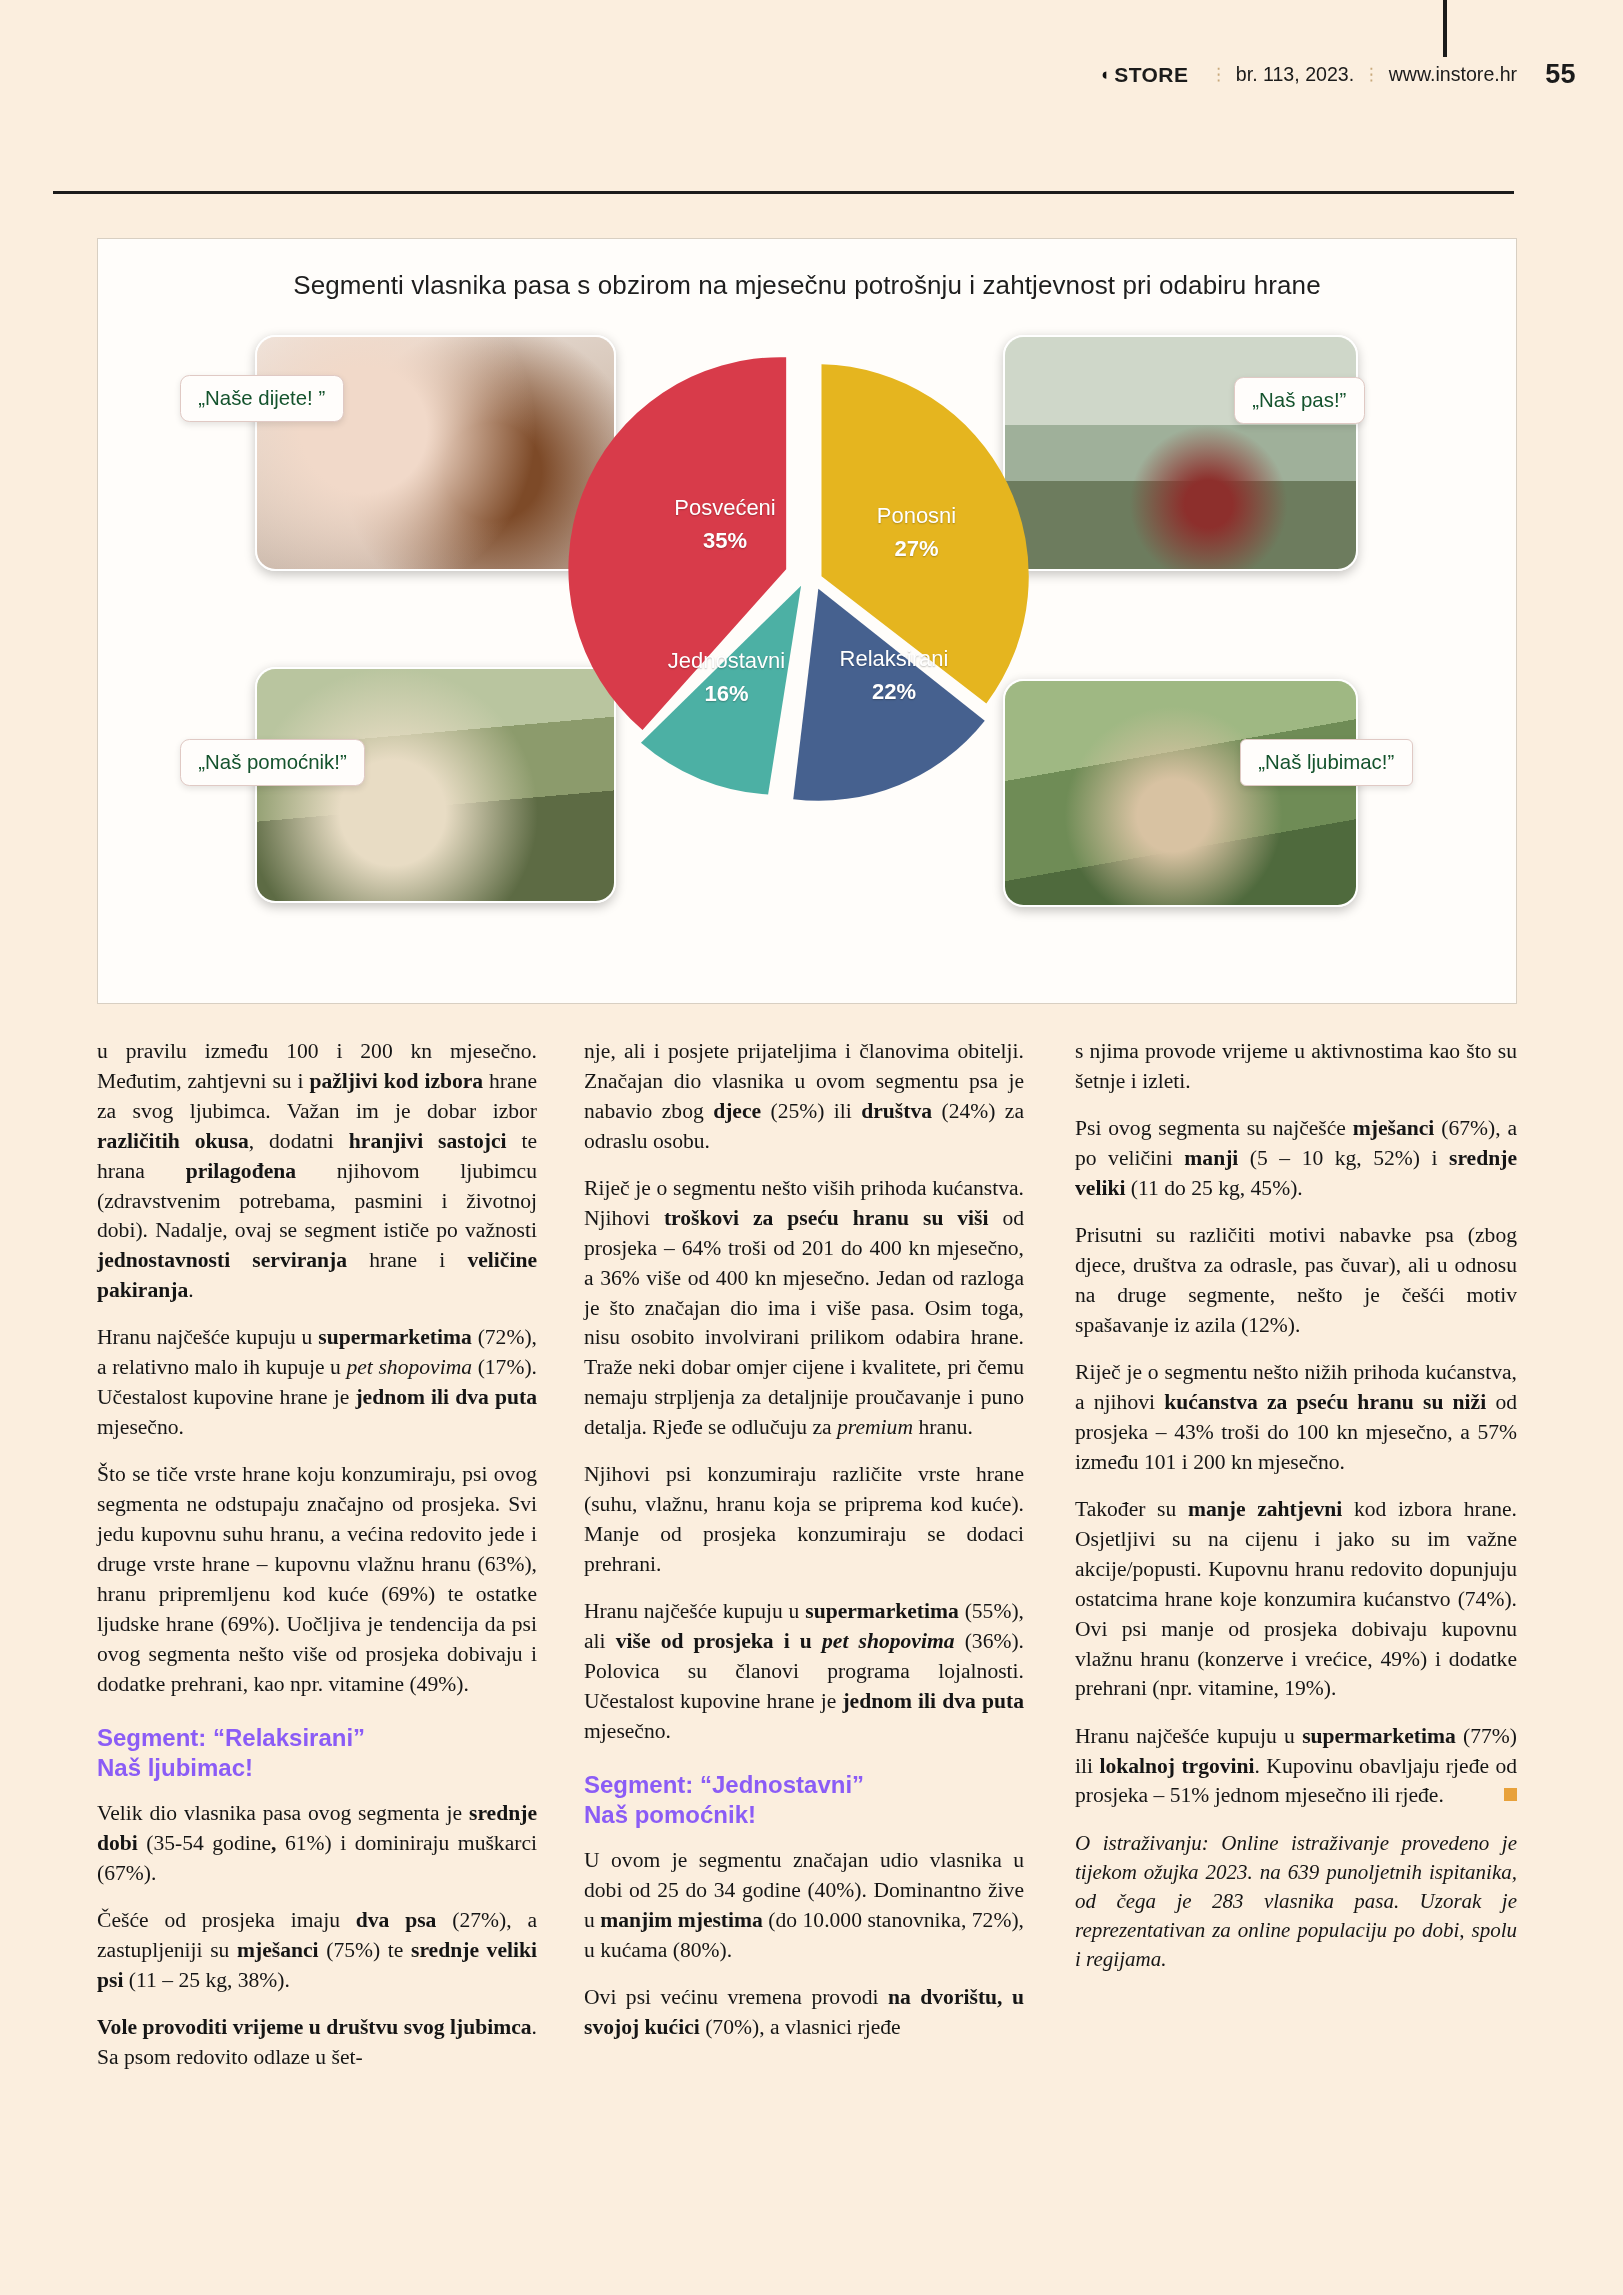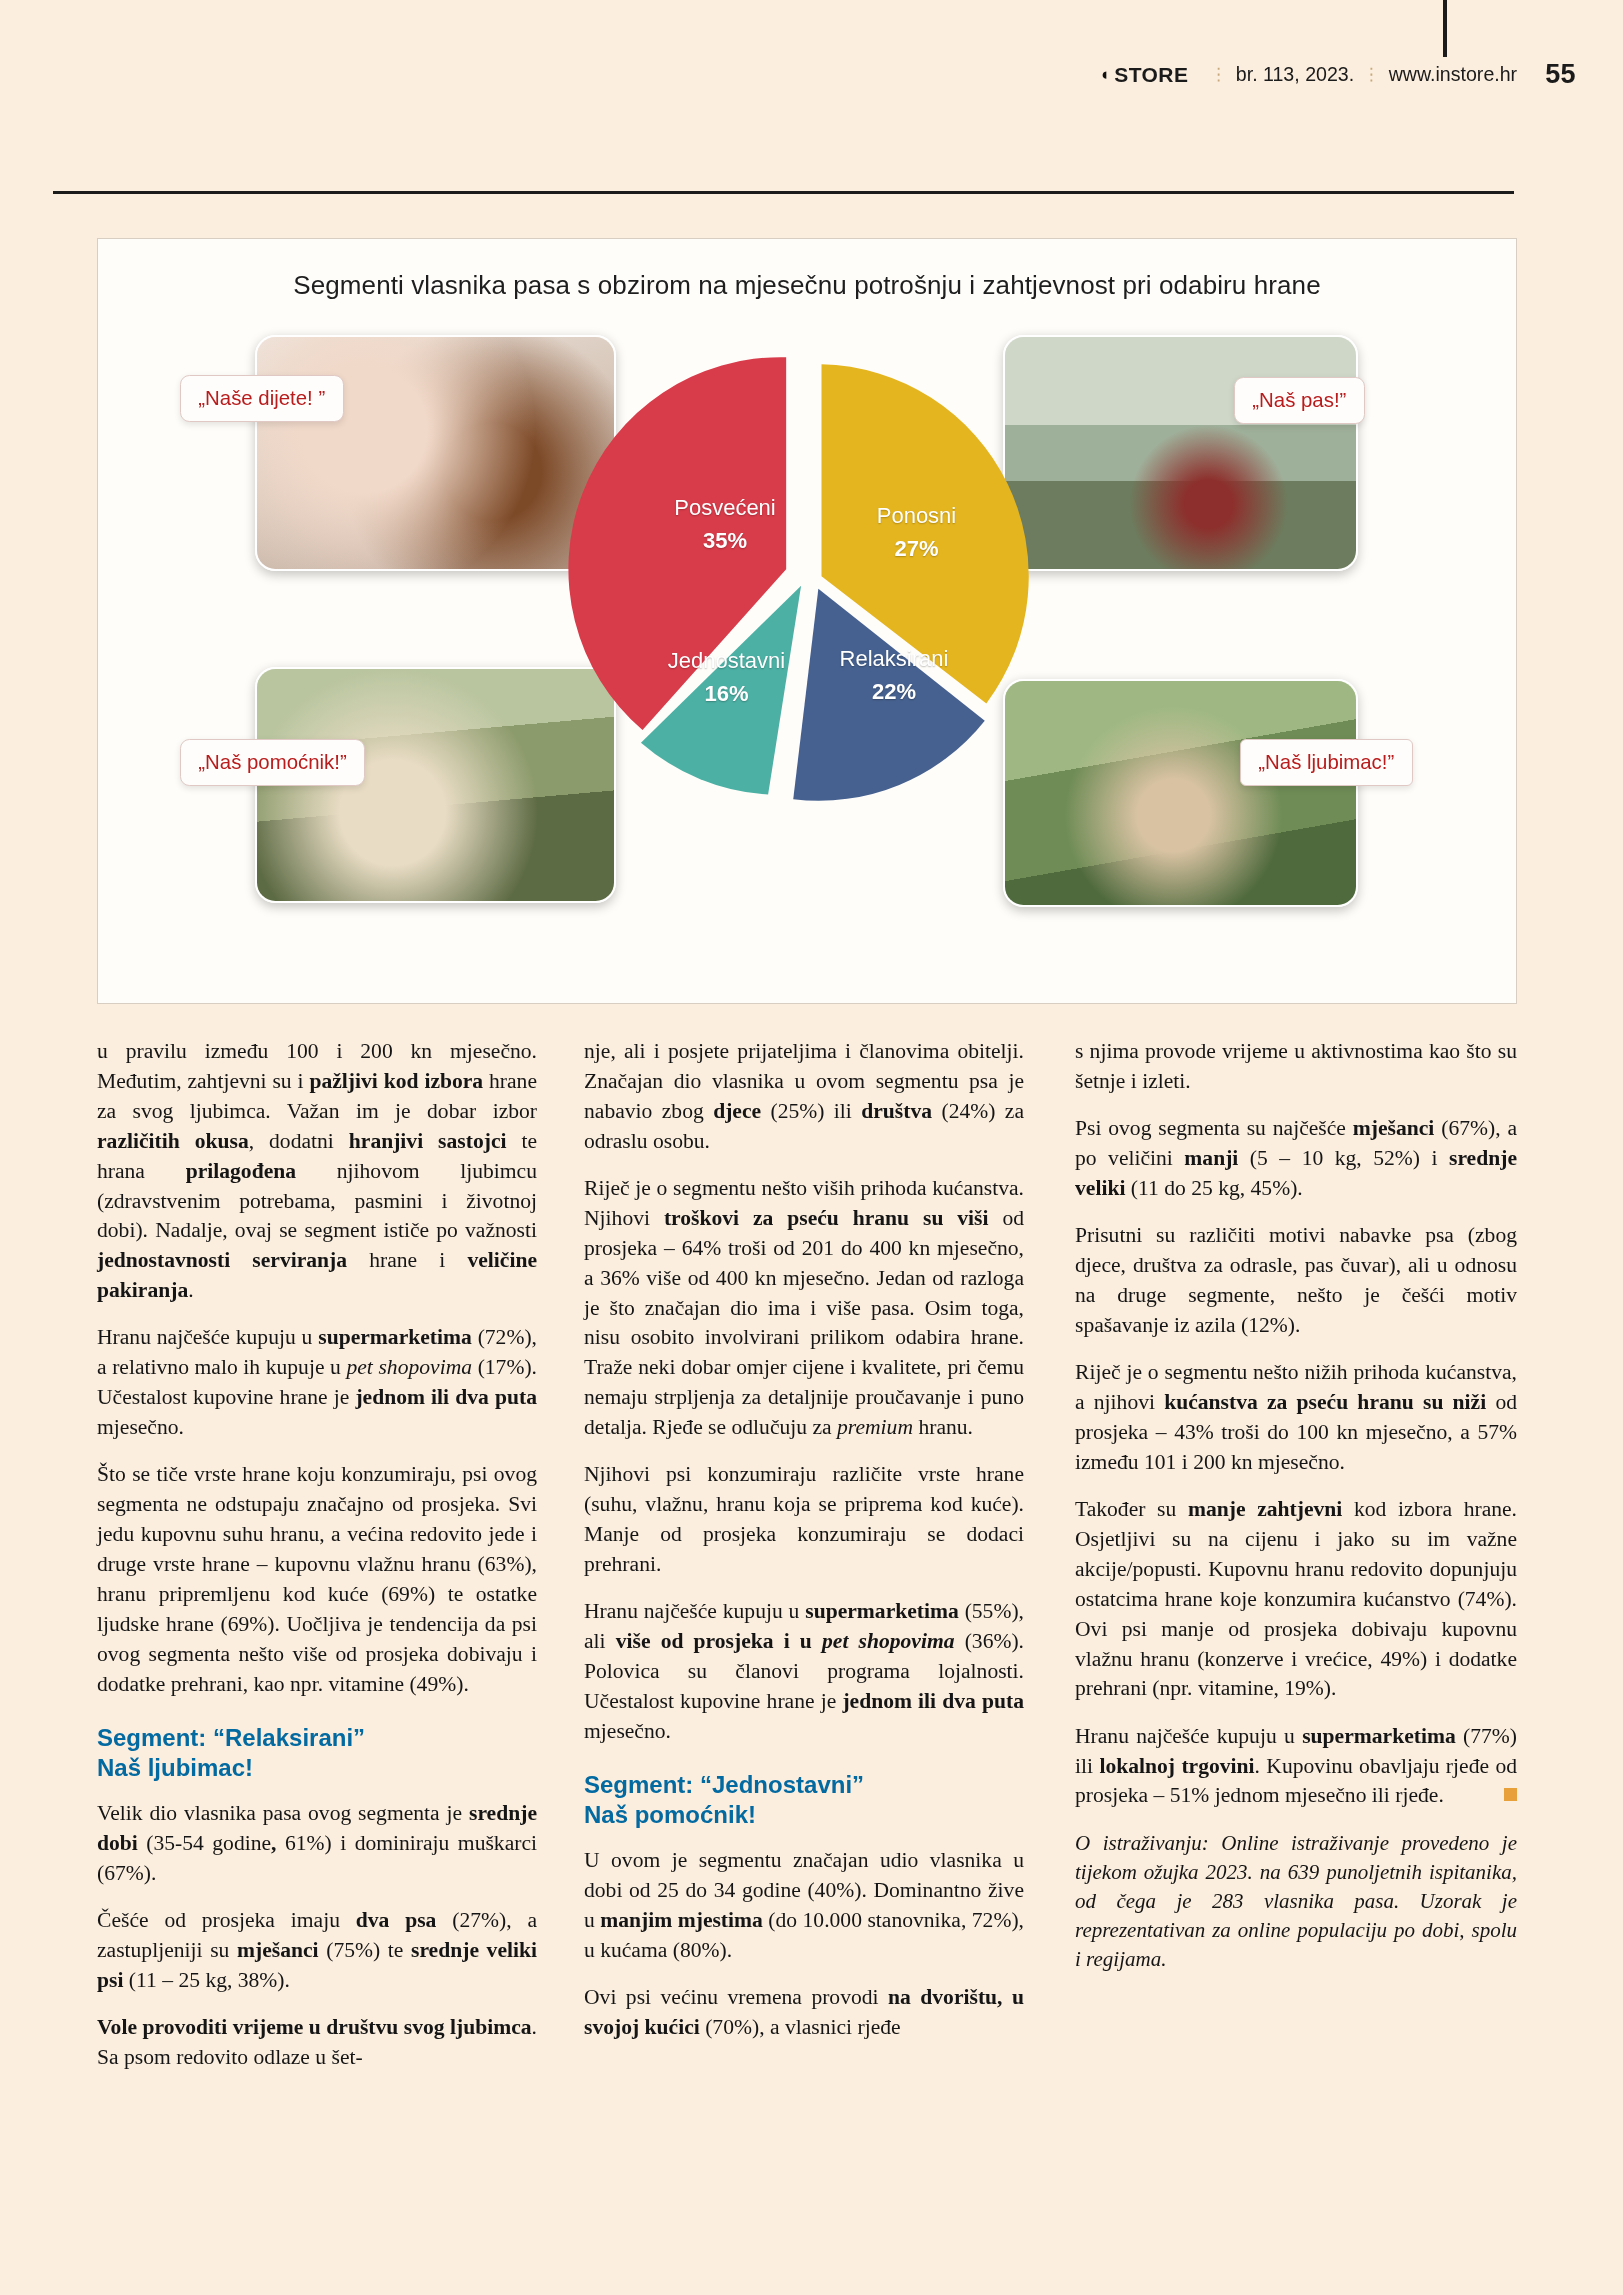--- a/index.html
+++ b/index.html
@@ -97,21 +97,21 @@
 
   
   .callout {
     position: absolute;
     background: #fffdfb;
     border: 1.6px solid #e0c9c4;
     border-radius: 9.4px;
     padding: 11px 17.3px;
     font-family: "Liberation Sans", sans-serif;
     font-size: 20.4px;
-    color: #b91c1c;
+    color: #14532d;
     box-shadow: 0 2.4px 6.3px rgba(0,0,0,.10);
     white-space: nowrap;
   }
   .co-tl { left: 82px;  top: 136px; }
   .co-tr { left: 1136px; top: 138px; }
   .co-bl { left: 82px;  top: 500px; }
   .co-br { left: 1142px; top: 500px; border-radius: 6px; }
 
   
   .pie-wrap {
@@ -154,21 +154,21 @@
   .col-2 { left: 487px; }
   .col-3 { left: 978px; width: 442px; }
   .col p { margin: 0 0 17.3px 0; }
   .col h3 {
     font-family: "Liberation Sans", sans-serif;
     font-size: 24px;
     font-weight: bold;
     margin: 23.6px 0 15.7px 0;
     line-height: 1.25;
     text-align: left;
-    color: #0369a1;
+    color: #8b5cf6;
   }
   .col b { font-weight: bold; }
   .col i { font-style: italic; }
   .note { font-style: italic; font-size: 21px; }
   .endmark {
     display: inline-block;
     width: 13.4px; height: 13.4px;
     background: #e8a13a;
     float: right;
     margin: 6.3px 0 0 0;

